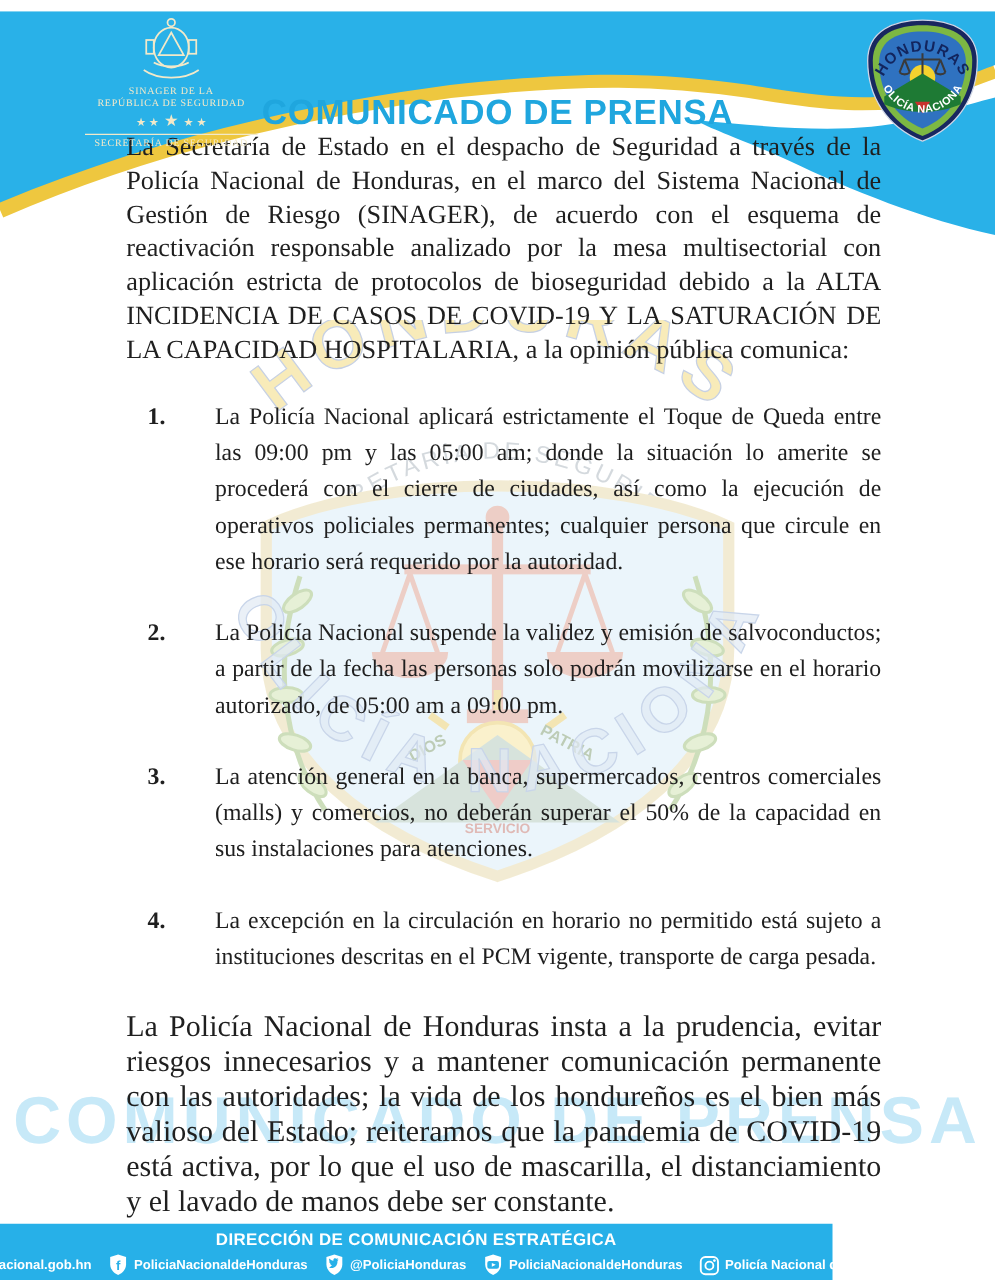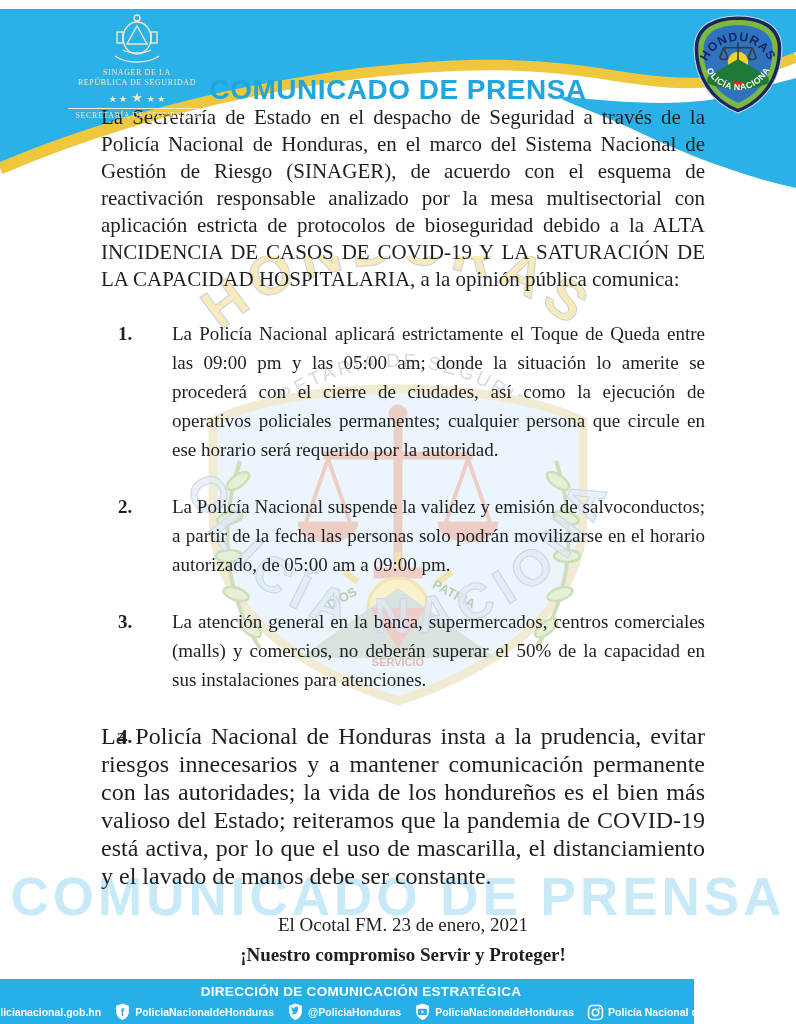--- a/index.html
+++ b/index.html
@@ -31,21 +31,21 @@
   p.intro{font-size:21px;line-height:27px;text-align:justify;}
   .doc-list{margin:26px 0 0 0;}
   .item{position:relative;padding-left:71px;font-size:19px;line-height:29px;
         text-align:justify;margin-bottom:28px;}
   .item .num{position:absolute;left:17px;font-weight:bold;}
   p.closing{font-size:24px;line-height:28px;text-align:justify;margin-top:6px;}
   p.dateline{font-size:19px;text-align:center;margin-top:24px;}
   p.motto{font-size:19px;font-weight:bold;text-align:center;margin-top:8px;}
   
   .footer{top:979px;left:0;width:666px;height:45px;background:#27b0e8;z-index:4;
-          font-family:"Liberation Sans",sans-serif;color:#fff;padding-left:28px;}
+          font-family:"Liberation Sans",sans-serif;color:#fff;}
   .footer .bar-title{text-align:center;font-weight:bold;font-size:13.5px;letter-spacing:.3px;
                      padding-top:5px;}
   .social-row{display:flex;justify-content:center;align-items:center;gap:13px;margin-top:4px;}
   .social-item{display:flex;align-items:center;gap:4px;cursor:pointer;}
   .social-item .lbl{font-size:10.5px;font-weight:bold;white-space:nowrap;}
   svg text{font-family:"Liberation Sans",sans-serif;}
 </style>
 </head>
 <body>
 
@@ -189,20 +189,21 @@
       <div class="item">
         <span class="num">2.</span>
         <span>La Policía Nacional suspende la validez y emisión de salvoconductos; a partir de la fecha las personas solo podrán movilizarse en el horario autorizado, de 05:00 am a 09:00 pm.</span>
       </div>
       <div class="item">
         <span class="num">3.</span>
         <span>La atención general en la banca, supermercados, centros comerciales (malls) y comercios, no deberán superar el 50% de la capacidad en sus instalaciones para atenciones.</span>
       </div>
       <div class="item">
         <span class="num">4.</span>
+        <span>La excepción en la circulación en horario no permitido está sujeto a instituciones descritas en el PCM vigente, transporte de carga pesada.</span>
       </div>
     </div>
 
     <p class="closing">La Policía Nacional de Honduras insta a la prudencia, evitar riesgos innecesarios y a mantener comunicación permanente con las autoridades; la vida de los hondureños es el bien más valioso del Estado; reiteramos que la pandemia de COVID-19 está activa, por lo que el uso de mascarilla, el distanciamiento y el lavado de manos debe ser constante.</p>
     <p class="dateline">El Ocotal FM. 23 de enero, 2021</p>
     <p class="motto">¡Nuestro compromiso Servir y Proteger!</p>
   </div>
 
   <div class="abs footer">
     <div class="bar-title">DIRECCIÓN DE COMUNICACIÓN ESTRATÉGICA</div>

